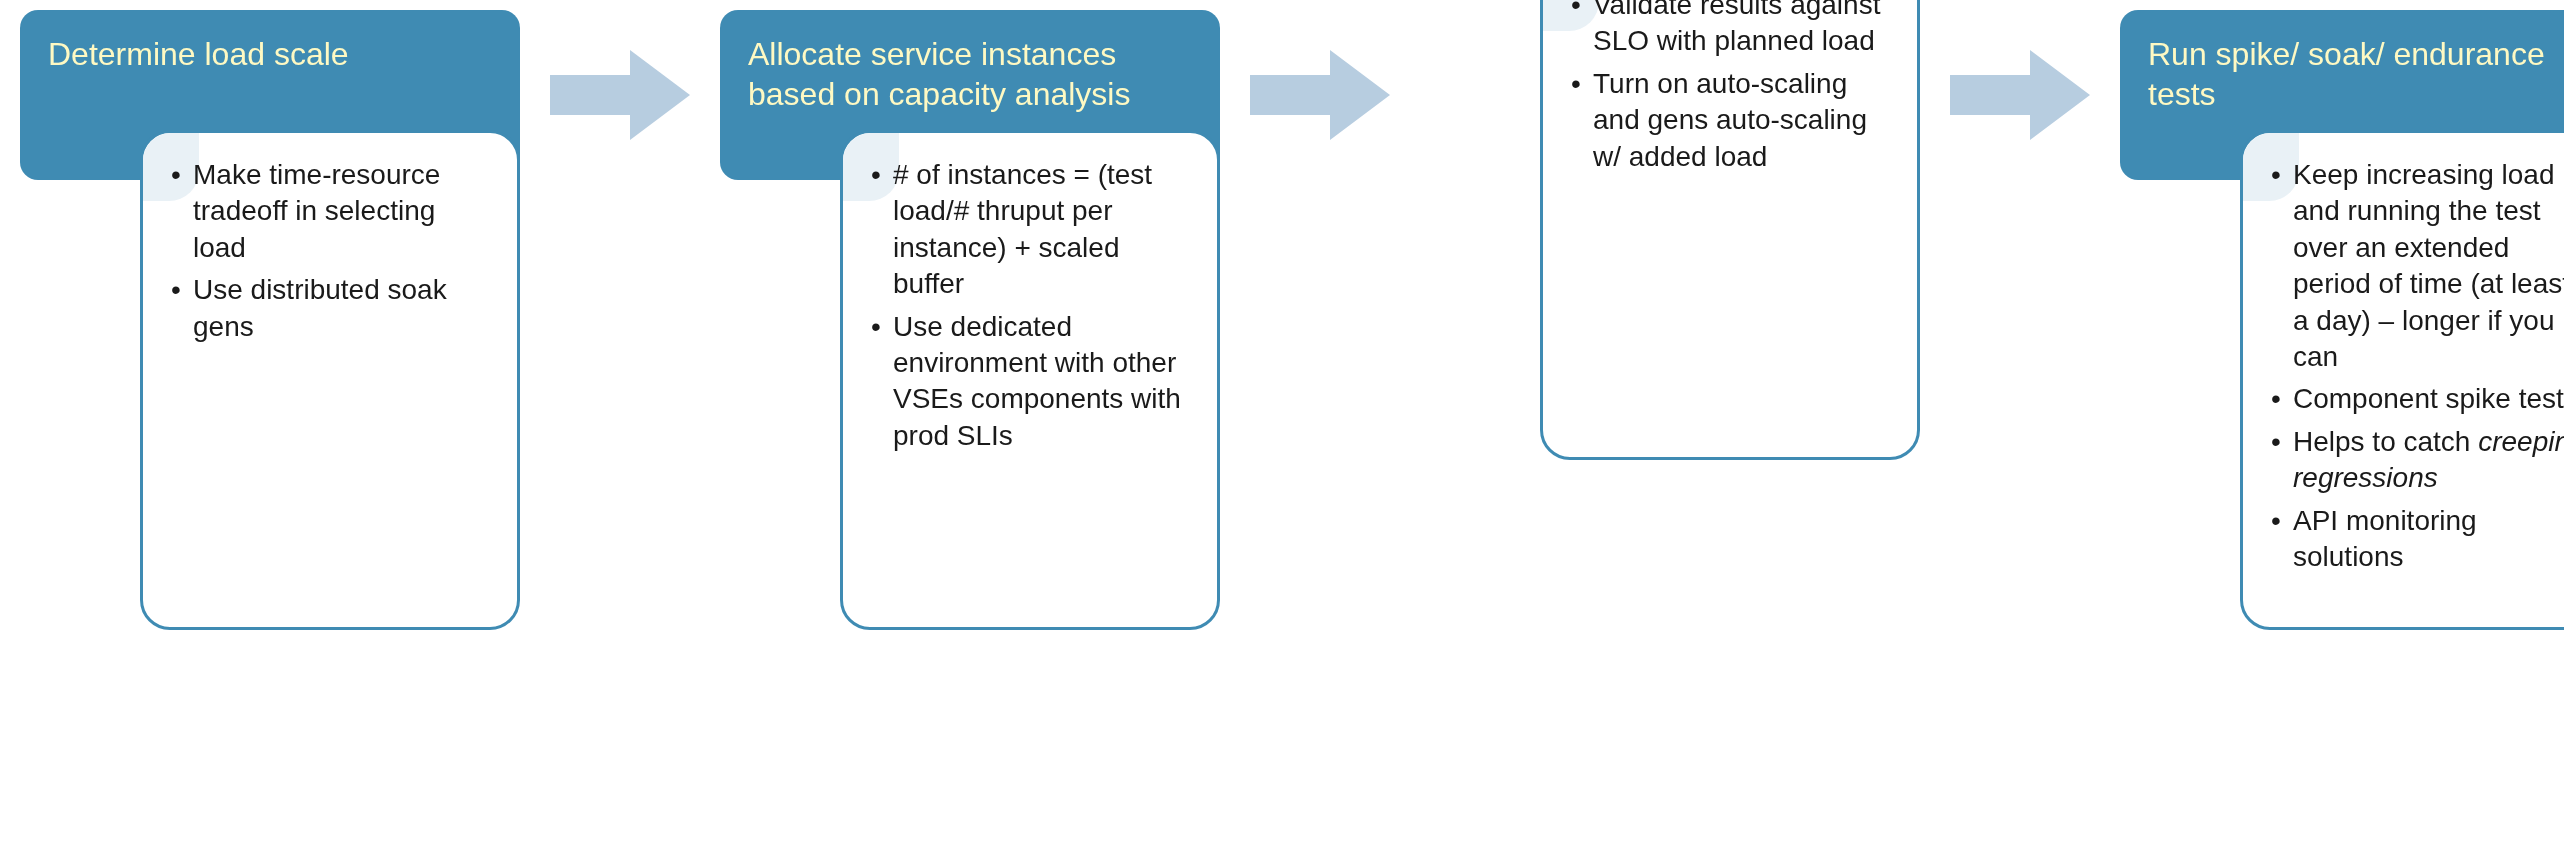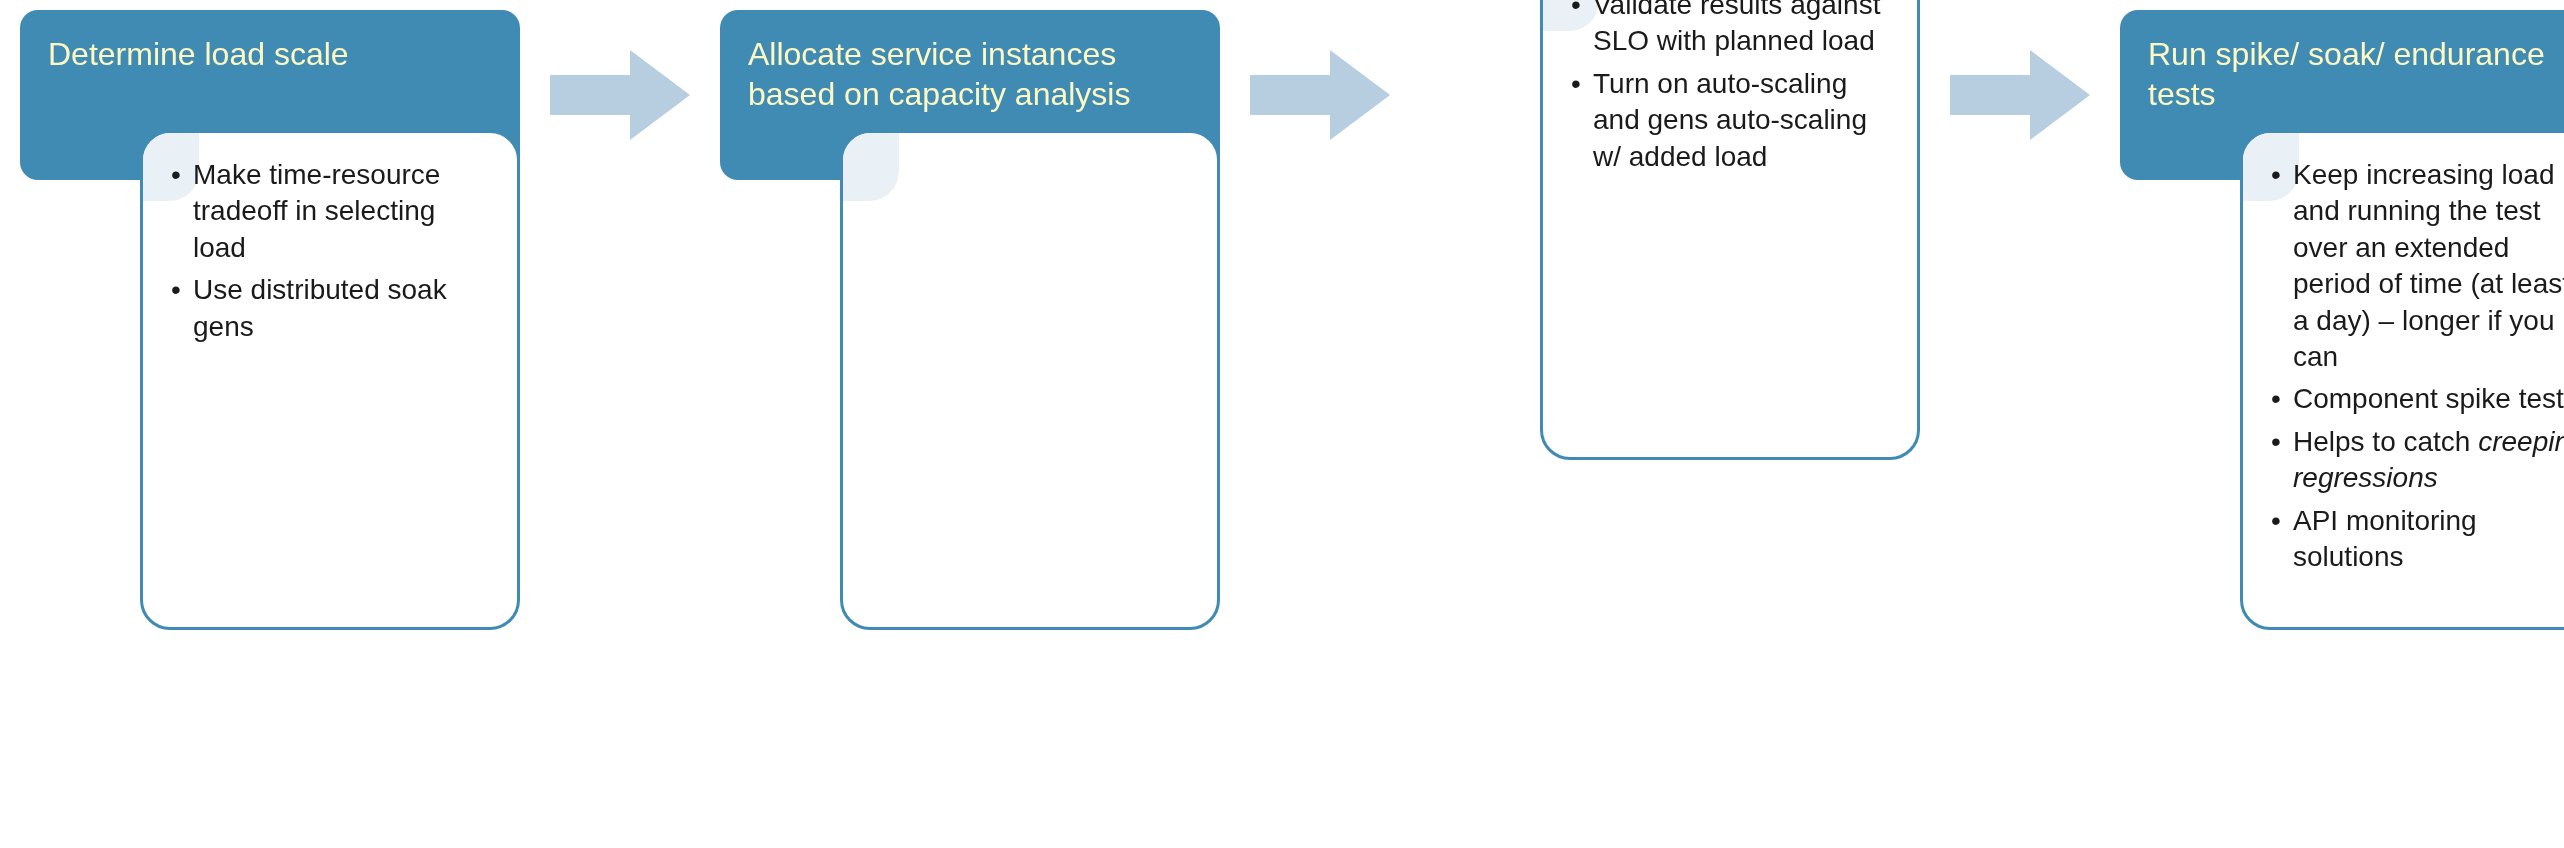--- a/index.html
+++ b/index.html
@@ -106,20 +106,24 @@
         <path d="M0 30 L80 30 L80 5 L140 50 L80 95 L80 70 L0 70 Z" fill="#b7cde0"></path>
       </svg>
   </div>
 
   <div class="step">
     <div class="header-box">
       <span>Allocate service instances based on capacity analysis</span>
     </div>
     <div class="detail-box">
       <div class="corner"></div>
+      <ul>
+          <li># of instances = (test load/# thruput per instance) + scaled buffer</li>
+          <li>Use dedicated environment with other VSEs components with prod SLIs</li>
+        </ul>
     </div>
   </div>
 
   <div class="arrow">
     <svg viewBox="0 0 140 100">
         <path d="M0 30 L80 30 L80 5 L140 50 L80 95 L80 70 L0 70 Z" fill="#b7cde0"></path>
       </svg>
   </div>
 
   <div class="step">

